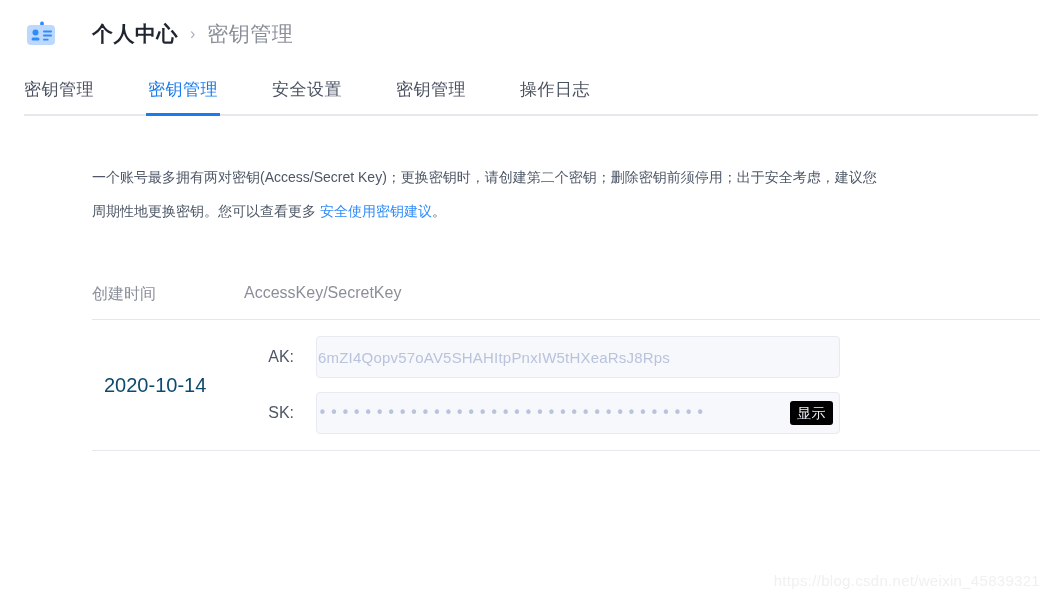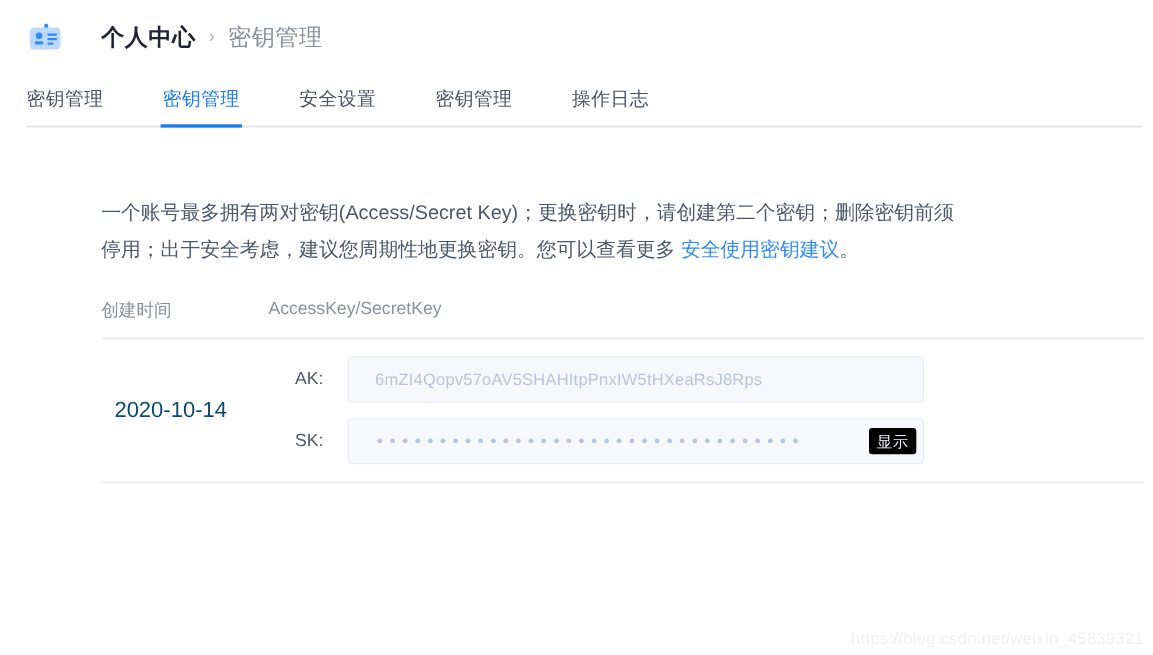--- a/index.html
+++ b/index.html
@@ -86,36 +86,36 @@
     position: absolute;
     left: -2px;
     right: -2px;
     bottom: -2px;
     height: 3px;
     background: #1a7bee;
   }
 
   
   .desc {
-    margin: 60px 0 0 0;
+    margin: 44px 0 0 0;
     padding-left: 92px;
     padding-right: 70px;
-    font-size: 18px;
+    font-size: 14px;
     line-height: 34px;
     color: #4d5767;
     max-width: 790px;
   }
   .desc a {
     color: #2f8bfa;
     text-decoration: none;
   }
 
   
   .table {
-    margin-top: 28px;
+    margin-top: 56px;
     padding-left: 92px;
     padding-right: 10px;
   }
   .thead {
     display: flex;
     font-size: 16px;
     color: #8a8f99;
     padding-bottom: 14px;
     border-bottom: 1px solid #e4e7ed;
     width: 948px;
@@ -168,21 +168,21 @@
   .key-field {
     position: relative;
     width: 524px;
     height: 42px;
     background: #f7f8fb;
     border: 1px solid #e7eaf0;
     border-radius: 4px;
     box-sizing: border-box;
     display: flex;
     align-items: center;
-    padding: 0 24px;
+    padding: 0 1px;
   }
   .ak-value {
     font-size: 15px;
     color: #b9c3dd;
     letter-spacing: 0.2px;
     white-space: nowrap;
     overflow: hidden;
   }
   .sk-dots {
     font-size: 15px;

